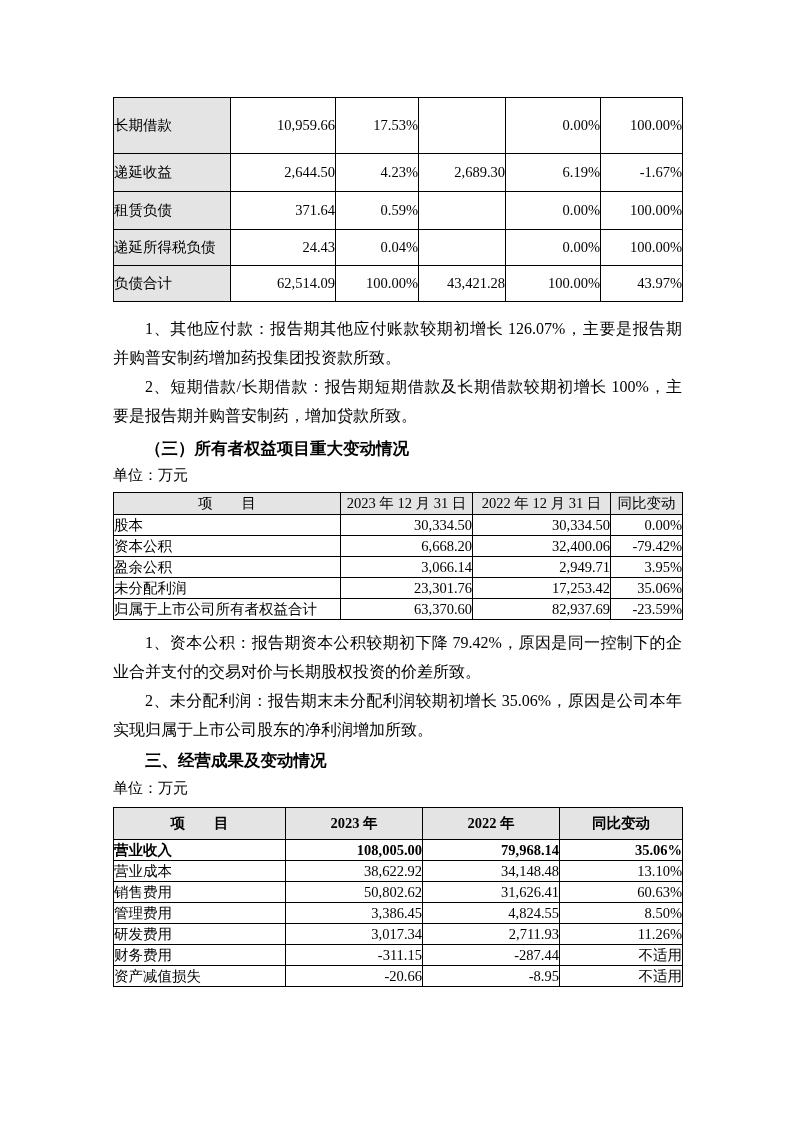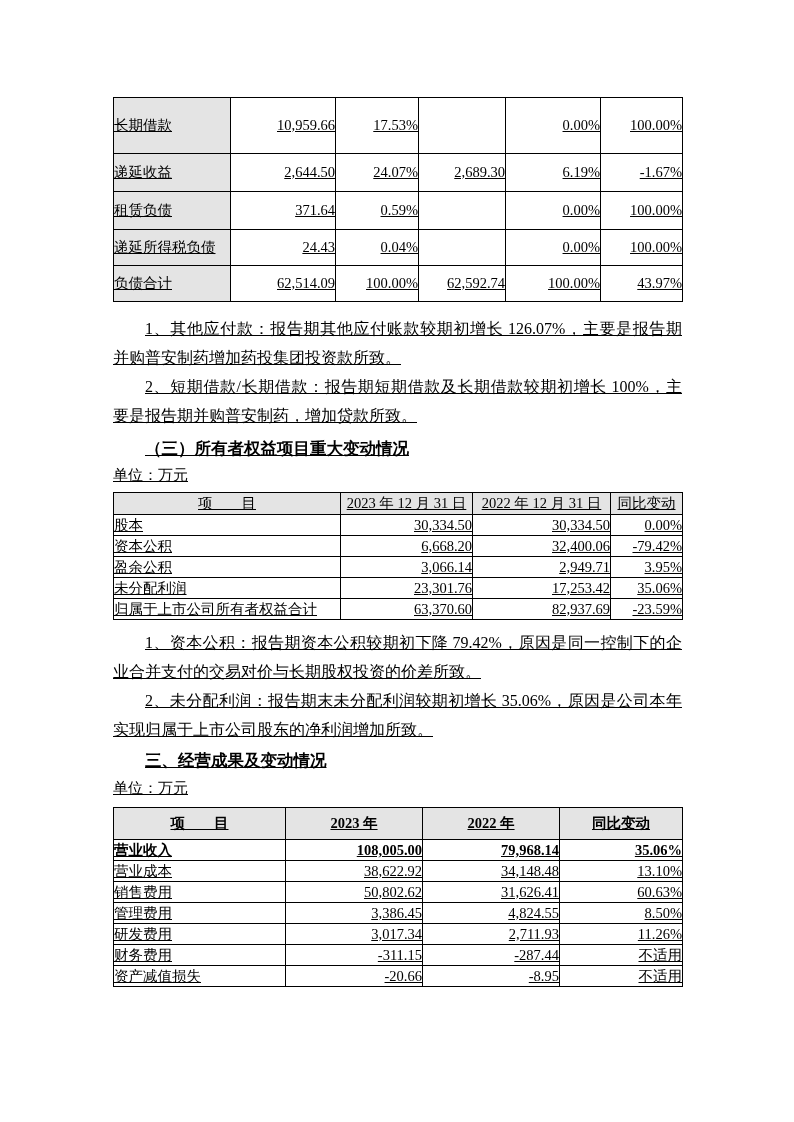--- a/index.html
+++ b/index.html
@@ -13,21 +13,20 @@
     position: relative;
     font-family: "Liberation Serif", "DejaVu Serif", serif;
     color: #000000;
     overflow: hidden;
   }
   .page-content {
     position: absolute;
     left: 113px;
     top: 97px;
     width: 569px;
-    text-decoration: underline;
   }
   
   table.doc-table {
     border-collapse: collapse;
     table-layout: fixed;
     width: 569px;
     font-size: 14.5px;
     line-height: 1.15;
   }
   table.doc-table td, table.doc-table th {
@@ -100,21 +99,21 @@
           <td class="left shaded">长期借款</td>
           <td class="right">10,959.66</td>
           <td class="right">17.53%</td>
           <td class="right"></td>
           <td class="right">0.00%</td>
           <td class="right">100.00%</td>
         </tr>
         <tr style="height: 38px; padding-left: 33px;">
           <td class="left shaded">递延收益</td>
           <td class="right">2,644.50</td>
-          <td class="right">24.07%</td>
+          <td class="right">4.23%</td>
           <td class="right">2,689.30</td>
           <td class="right">6.19%</td>
           <td class="right">-1.67%</td>
         </tr>
         <tr style="height: 38px;">
           <td class="left shaded">租赁负债</td>
           <td class="right">371.64</td>
           <td class="right">0.59%</td>
           <td class="right"></td>
           <td class="right">0.00%</td>
@@ -125,21 +124,21 @@
           <td class="right">24.43</td>
           <td class="right">0.04%</td>
           <td class="right"></td>
           <td class="right">0.00%</td>
           <td class="right">100.00%</td>
         </tr>
         <tr style="height: 36px;">
           <td class="left shaded">负债合计</td>
           <td class="right">62,514.09</td>
           <td class="right">100.00%</td>
-          <td class="right">62,592.74</td>
+          <td class="right">43,421.28</td>
           <td class="right">100.00%</td>
           <td class="right">43.97%</td>
         </tr>
       </tbody>
     </table>
 
   <div class="notes-block-1">
     <p class="note-para">
       <span class="pline first">1、其他应付款：报告期其他应付账款较期初增长 126.07%，主要是报告期</span>
       <span class="pline">并购普安制药增加药投集团投资款所致。</span>

